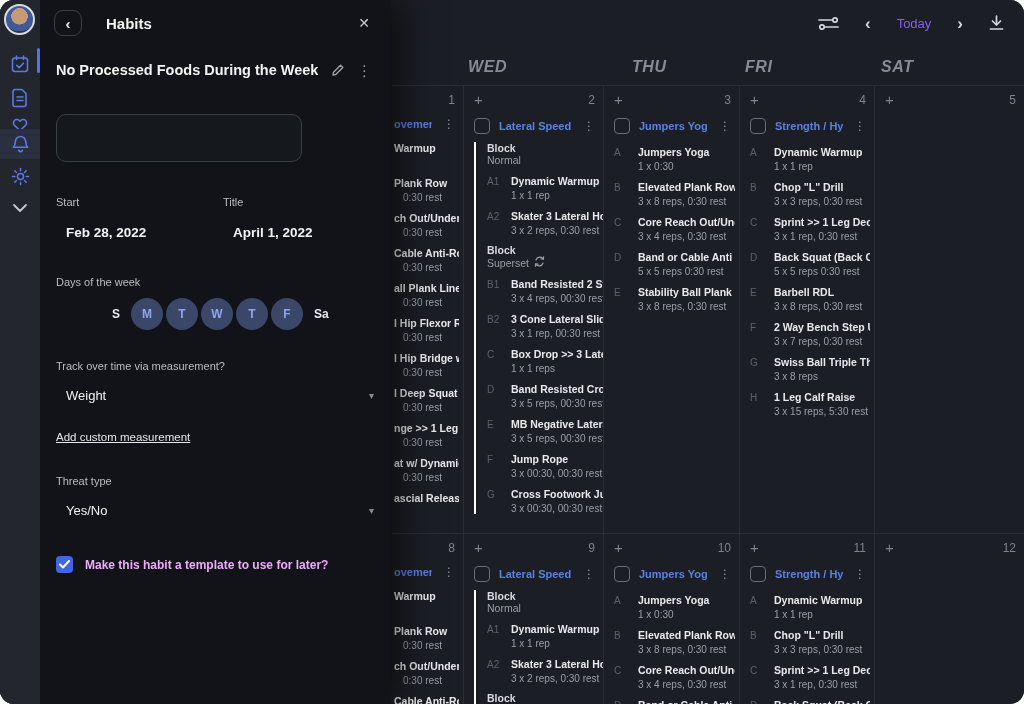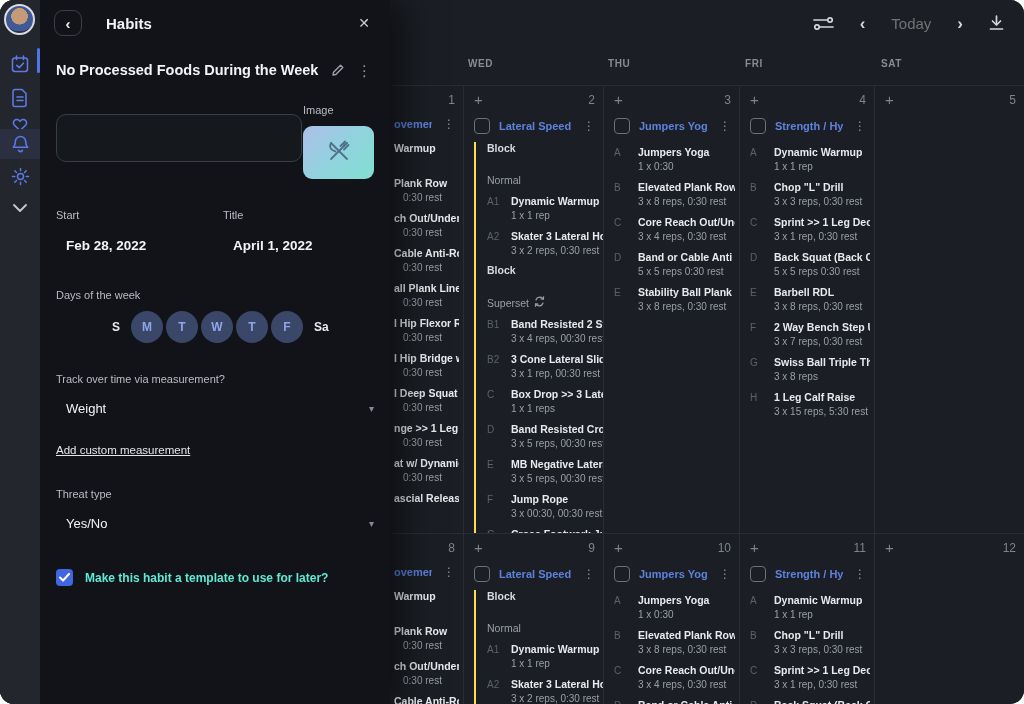--- a/index.html
+++ b/index.html
@@ -3,40 +3,40 @@
 <meta charset="utf-8">
 <style>
   html,body{margin:0;padding:0;background:#ffffff;width:1024px;height:704px;font-family:"Liberation Sans","DejaVu Sans",sans-serif;}
   .app{position:relative;width:1024px;height:704px;background:#1b1e24;border-radius:14px;overflow:hidden;}
 
   
   .calendar{position:absolute;inset:0;background:#1b1e24;}
   .cal-toolbar{position:absolute;top:0;left:392px;right:0;height:46px;display:flex;align-items:center;justify-content:flex-end;gap:26px;padding-right:20px;}
   .tb-icon{color:#d4d7dc;display:flex;align-items:center;cursor:pointer;}
   .tb-chev{font-size:17px;font-weight:700;color:#d4d7dc;line-height:1;}
-  .tb-today{font-size:15px;color:#737373;}
+  .tb-today{font-size:13px;color:#8b5cf6;}
   .day-headers{position:absolute;top:58px;left:0;right:0;height:18px;}
-  .dh{position:absolute;font-size:10px;font-weight:600;letter-spacing:.6px;color:#878c94;}
-  .dh0{left:468px}.dh1{left:608px}.dh2{left:745px}.dh3{left:881px}
+  .dh{position:absolute;font-size:16px;font-weight:600;letter-spacing:.6px;color:#878c94;font-style:italic;}
+  .dh0{left:468px}.dh1{left:632px}.dh2{left:745px}.dh3{left:881px}
   .cal-grid{position:absolute;left:392px;right:0;top:85px;bottom:0;display:grid;grid-template-columns:72px 140px 136px 135px 1fr;grid-template-rows:448px 1fr;}
   .cell{border-top:1px solid #2a2d34;border-right:1px solid #2a2d34;overflow:hidden;position:relative;}
   .cell.last{border-right:none;}
   .cell-head{display:flex;align-items:center;justify-content:space-between;padding:7px 8px 0 10px;color:#7e838c;font-size:12px;}
   .cell-head .plus{font-size:15px;line-height:12px;cursor:pointer;}
   .cell-head.no-plus{justify-content:flex-end;}
   .w-title{display:flex;align-items:center;gap:9px;padding:11px 6px 0 10px;}
   .partial-col .w-title{padding-left:2px;}
   .wcheck{width:14px;height:14px;border:1.5px solid #6a7078;border-radius:4px;flex:none;cursor:pointer;}
   .w-name{color:#5d82dd;font-size:11px;font-weight:700;white-space:nowrap;overflow:hidden;flex:1;cursor:pointer;}
   .kebab{color:#8d929b;font-size:12px;line-height:1;flex:none;cursor:pointer;padding:0 2px;}
-  .blocks{margin:7px 0 0 10px;border-left:2px solid #fde047;padding-left:11px;}
+  .blocks{margin:7px 0 0 10px;border-left:2px solid #ffffff;padding-left:11px;}
   .partial-col .ex-list,.ex-list{padding:3px 4px 0 10px;}
   .partial-col .ex-list{padding-left:2px;}
   .blk-label{color:#d9dbde;font-size:10.5px;font-weight:700;margin-top:8px;}
-  .blk-type{color:#9aa0a8;font-size:10.5px;margin-top:20px;display:flex;align-items:center;gap:5px;text-align:right;}
+  .blk-type{color:#9aa0a8;font-size:10.5px;margin-top:0;display:flex;align-items:center;gap:5px;text-align:right;}
   .exercise{display:flex;gap:8px;margin-top:9px;}
   .ex-label{width:16px;flex:none;color:#5c626b;font-size:10px;padding-top:1px;}
   .ex-body{flex:1;min-width:0;}
   .ex-name{color:#e8eaed;font-size:10.5px;font-weight:700;white-space:nowrap;overflow:hidden;}
   .ex-detail{color:#9aa0a8;font-size:10px;margin-top:3px;min-height:11px;white-space:nowrap;overflow:hidden;}
   .ex-detail.indent{padding-left:9px;}
 
   
   .sidebar{position:absolute;left:0;top:0;width:40px;height:704px;background:#23262d;z-index:30;}
   .avatar{position:absolute;left:4px;top:4px;width:31px;height:31px;border-radius:50%;border:2px solid #dcdcde;box-sizing:border-box;background:radial-gradient(circle at 50% 38%,#c49a77 0 38%,#3f5a96 39% 70%,#2c3350 71%);cursor:pointer;}
@@ -68,21 +68,21 @@
   .day-chip{width:32px;height:32px;border-radius:50%;display:flex;align-items:center;justify-content:center;font-size:12px;font-weight:700;color:#e8eaee;cursor:pointer;flex:none;}
   .day-chip.sel{background:#3a4768;color:#8fa5ec;}
   .day-chip.plain{width:auto;padding:0 8px;background:none;}
   .sec-label{margin:30px 16px 0 16px;}
   .select-row{display:flex;align-items:center;justify-content:space-between;margin:16px 16px 0 16px;padding-left:10px;cursor:pointer;}
   .select-val{color:#f2f3f5;font-size:13px;font-weight:400;}
   .select-chev{color:#868b93;font-size:10px;}
   .link{margin:28px 16px 0 16px;color:#e4e6e9;font-size:11.5px;text-decoration:underline;cursor:pointer;display:inline-block;}
   .check-row{display:flex;align-items:center;gap:12px;margin:38px 16px 0 16px;}
   .checkbox{width:17px;height:17px;border-radius:4px;background:#4066e0;display:flex;align-items:center;justify-content:center;cursor:pointer;flex:none;}
-  .check-label{color:#5eead4;font-size:12px;font-weight:600;cursor:default;}
+  .check-label{color:#f0abfc;font-size:12px;font-weight:600;cursor:default;}
 </style>
 </head>
 <body>
 
 <div class="app">
 
   <div class="calendar">
     <div class="cal-toolbar">
       <span class="tb-icon">
         <svg width="21" height="15" viewBox="0 0 21 15" fill="none" stroke="#d4d7dc" stroke-width="1.7" stroke-linecap="round">
@@ -562,33 +562,20 @@
           <path d="M9.5 2.2 L11.8 4.5 L4.8 11.5 L2 12 L2.5 9.2 Z"></path>
         </svg>
       </span>
       <span class="kebab" style="font-size:15px">⋮</span>
     </div>
 
     <div class="desc-img-row">
       <div class="desc-wrap">
         <textarea class="desc-box" style=""></textarea>
       </div>
-      <div class="img-wrap">
-        <div class="label">Image</div>
-        <div class="img-box">
-          <span>
-            <svg width="30" height="30" viewBox="0 0 30 30" fill="none" stroke="#4e7187" stroke-width="1.8" stroke-linecap="round">
-              <line x1="7" y1="7" x2="23" y2="23"></line>
-              <path d="M7 7 c-1.5 3 -1 5.5 1.5 7 l3 1.5"></path>
-              <line x1="23" y1="7" x2="7" y2="23"></line>
-              <path d="M21 5.5 l-4.5 4.5 M24.5 9 l-4.5 4.5 M22.5 7 l-3 3"></path>
-            </svg>
-          </span>
-        </div>
-      </div>
     </div>
 
     <div class="dates-row">
       <div class="label">Start</div>
       <div class="label">Title</div>
       <div class="date-val">Feb 28, 2022</div>
       <div class="date-val">April 1, 2022</div>
     </div>
 
     <div class="label days-label">Days of the week</div>

